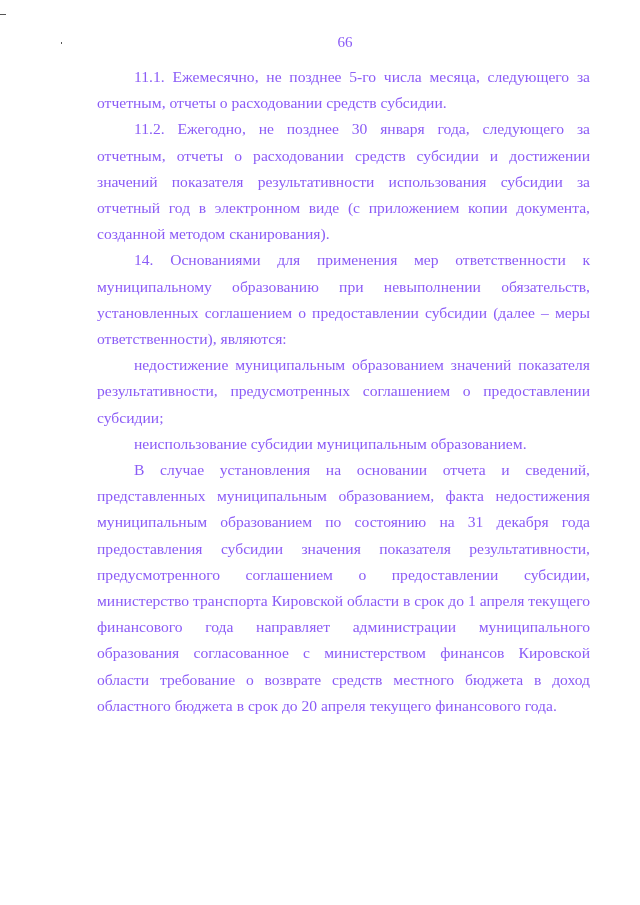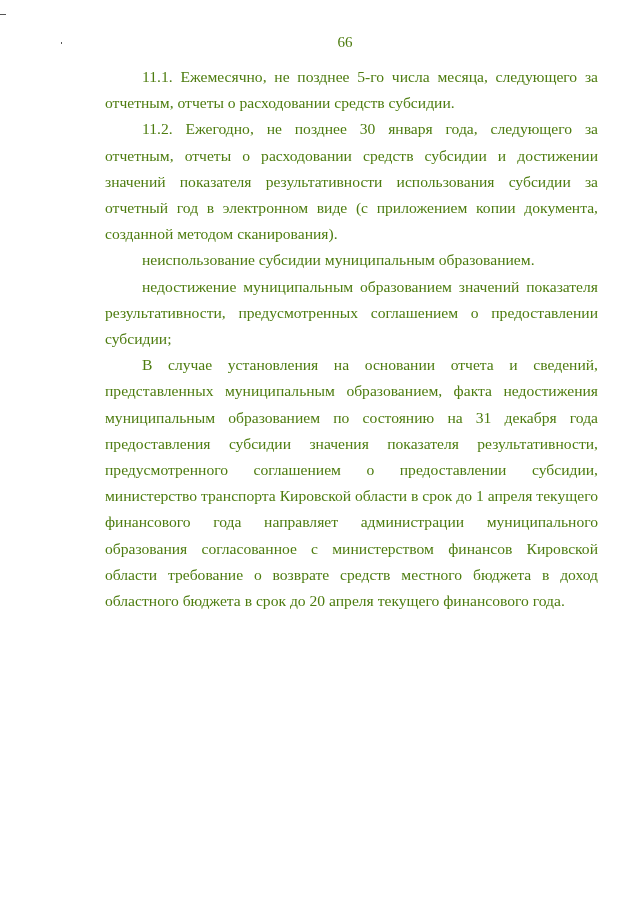--- a/index.html
+++ b/index.html
@@ -1,44 +1,45 @@
 <!DOCTYPE html>
 <html><head>
   <meta charset="utf-8">
   <style>
     html, body { margin: 0; padding: 0; background: #ffffff; }
     body { width: 640px; height: 905px; position: relative; overflow: hidden; }
     .page {
       position: absolute; left: 0; top: 0; width: 640px; height: 698px;
-      background: #ffffff; color: #4d7c0f;
+      background: #ffffff; color: #8b5cf6;
       font-family: "Liberation Serif", "DejaVu Serif", serif;
     }
     .page-number {
       position: absolute; top: 34px; left: 0; width: 640px;
       text-align: center; font-size: 15px; margin-left: 25px;
     }
     .body-text {
       position: absolute; left: 97px; top: 64px; width: 493px;
-      font-size: 15.6px; line-height: 26.2px; margin-left: 8px;
+      font-size: 15.6px; line-height: 26.2px;
     }
     .para {
       margin: 0; text-align: justify; text-align-last: left;
       text-indent: 37px;
     }
     .mark { position: absolute; background: #555; }
   </style>
 </head>
 <body>
 
 <div class="page">
   <div class="mark" style="left:0;top:14px;width:6px;height:1px;"></div>
   <div class="mark" style="left:61px;top:42px;width:1px;height:2px;"></div>
 
   <div class="page-number">66</div>
 
   <div class="body-text">
     <p class="para">11.1. Ежемесячно, не позднее 5-го числа месяца, следующего за отчетным, отчеты о расходовании средств субсидии.</p>
     <p class="para">11.2. Ежегодно, не позднее 30 января года, следующего за отчетным, отчеты о расходовании средств субсидии и достижении значений показателя результативности использования субсидии за отчетный год в электронном виде (с приложением копии документа, созданной методом сканирования).</p>
+    <p class="para">14. Основаниями для применения мер ответственности к муниципальному образованию при невыполнении обязательств, установленных соглашением о предоставлении субсидии (далее – меры ответственности), являются:</p>
+    <p class="para">недостижение муниципальным образованием значений показателя результативности, предусмотренных соглашением о предоставлении субсидии;</p>
     <p class="para">неиспользование субсидии муниципальным образованием.</p>
-    <p class="para">недостижение муниципальным образованием значений показателя результативности, предусмотренных соглашением о предоставлении субсидии;</p>
     <p class="para">В случае установления на основании отчета и сведений, представленных муниципальным образованием, факта недостижения муниципальным образованием по состоянию на 31 декабря года предоставления субсидии значения показателя результативности, предусмотренного соглашением о предоставлении субсидии, министерство транспорта Кировской области в срок до 1 апреля текущего финансового года направляет администрации муниципального образования согласованное с министерством финансов Кировской области требование о возврате средств местного бюджета в доход областного бюджета в срок до 20 апреля текущего финансового года.</p>
   </div>
 </div>
 
 </body></html>

